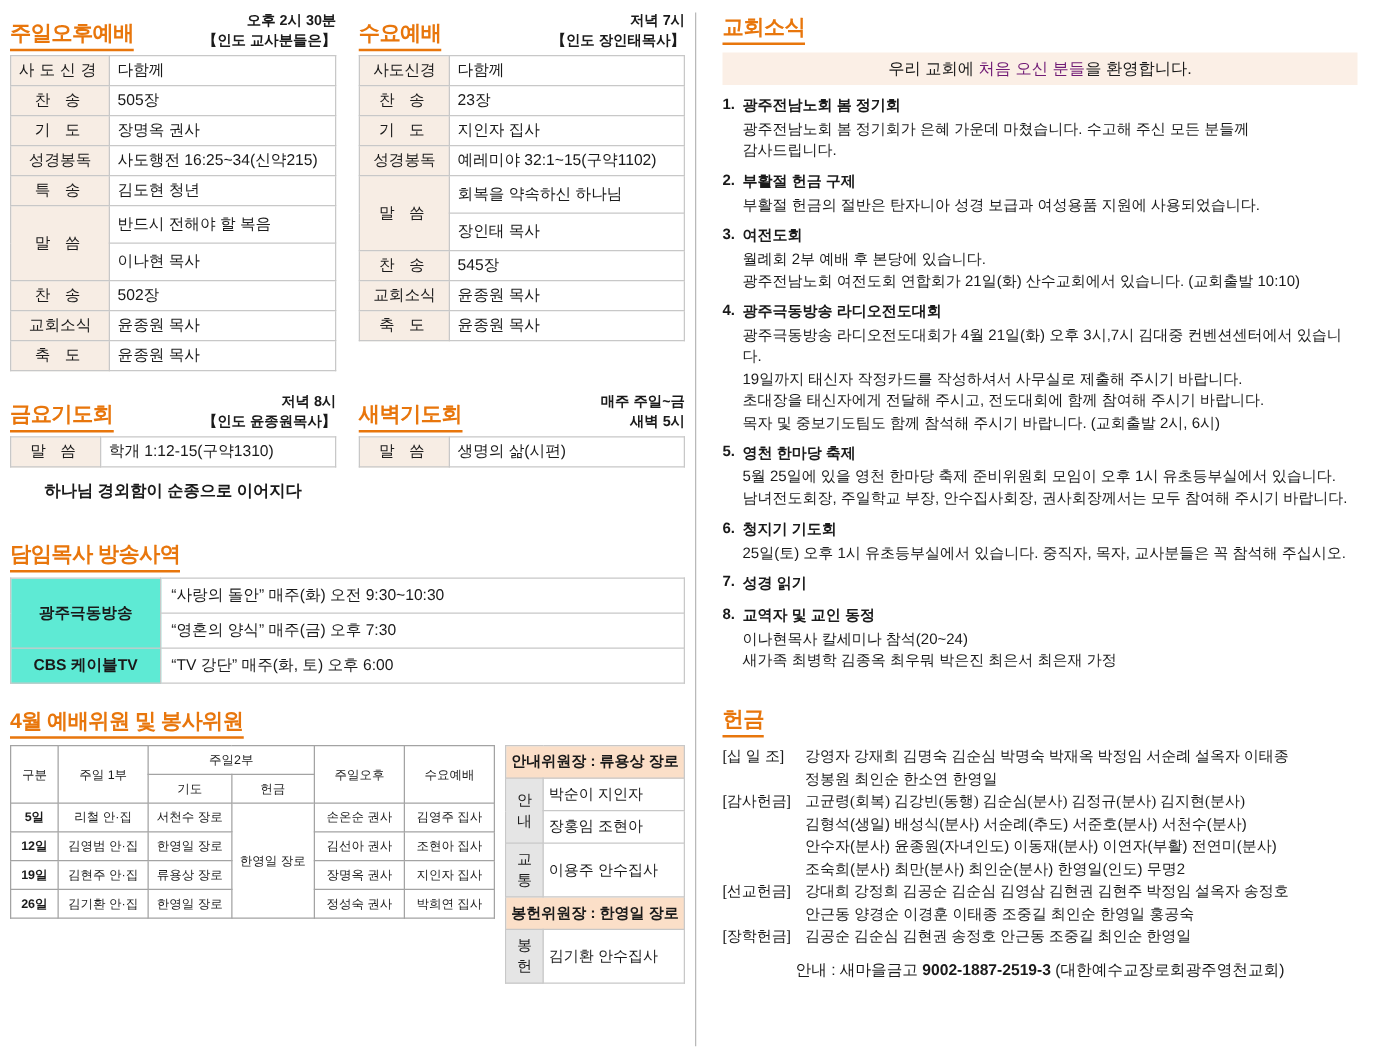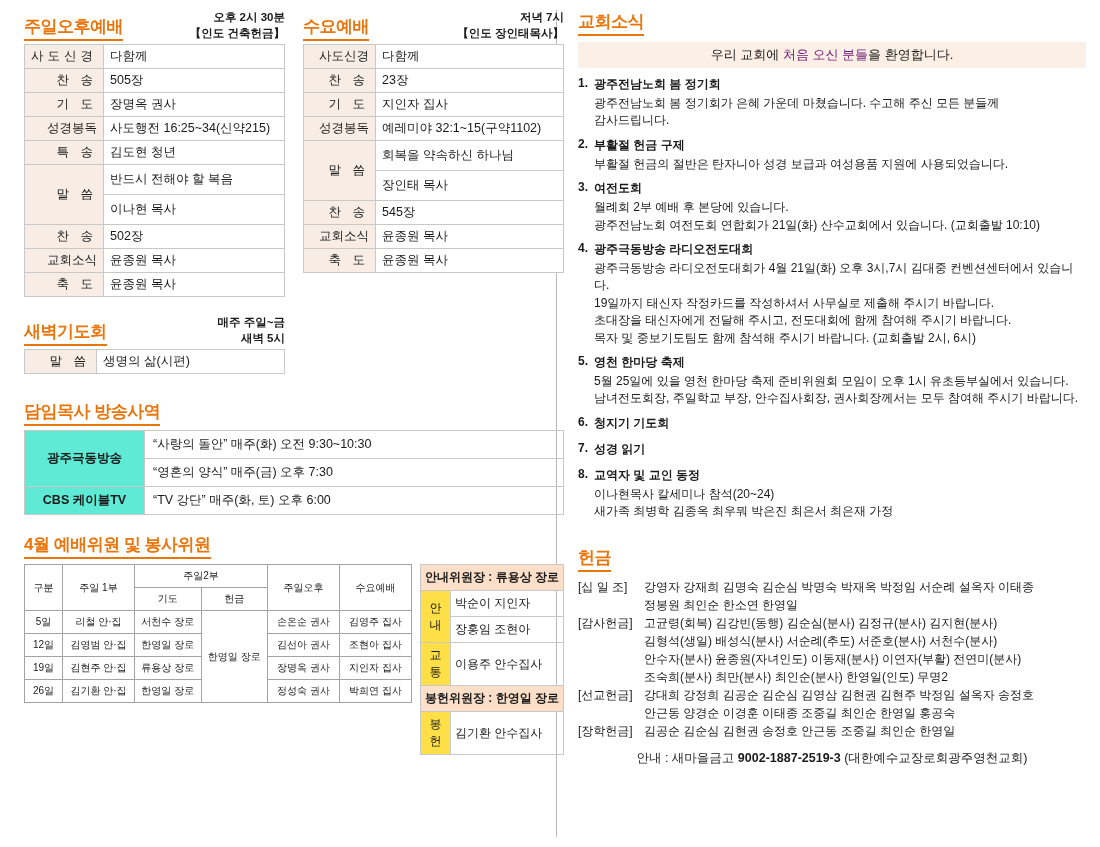--- a/index.html
+++ b/index.html
@@ -10,36 +10,36 @@
     font-size: 12px;
     color: #1a1a1a;
     background: #ffffff;
     position: relative;
   }
   .page { position:relative; width:1100px; height:847px; padding:10px 12px; }
   .divider-v {
     position:absolute; left:556px; top:10px; bottom:10px;
     border-left:1px solid #b9b9b9;
   }
-  .left { position:absolute; left:24px; top:10px; width:540px; }
+  .left { position:absolute; left:8px; top:10px; width:540px; }
   .right { position:absolute; left:578px; top:10px; width:508px; }
 
   .sec-title {
     color:#E8760C; font-size:17px; font-weight:bold; letter-spacing:-0.5px;
     display:inline-block;
   }
   .sec-title.under { border-bottom:2px solid #E8760C; padding-bottom:1px; }
 
   table { border-collapse:collapse; }
   .tbl { width:100%; }
   .tbl td, .tbl th {
     border:1px solid #c8c8c8; padding:3px 6px; font-size:12.5px;
     vertical-align:middle;
   }
-  .lbl { background:#F7EDE4; text-align:right; white-space:nowrap; width:72px; letter-spacing:4px; }
+  .lbl { background:#F7EDE4; text-align:center; white-space:nowrap; width:72px; letter-spacing:4px; }
   .lbl.nosp { letter-spacing:0px; }
   .val { background:#ffffff; }
 
   
   .wh { display:flex; align-items:flex-end; justify-content:space-between; margin-bottom:3px; }
   .wh-right { text-align:right; font-size:11.5px; line-height:1.35; font-weight:bold; }
 
   .two-col { display:flex; gap:18px; }
   .col { width:261px; }
 
@@ -53,59 +53,59 @@
   .greet .hl { color:#701a75; }
   ol.news { margin:0; padding:0; list-style:none; }
   ol.news > li { margin-bottom:7px; display:flex; }
   ol.news .num { width:16px; font-weight:bold; flex:none; }
   ol.news .body { flex:1; }
   ol.news .hd { font-weight:bold; margin-bottom:2px; }
   ol.news .ln { line-height:1.45; }
 
   .offer-line { line-height:1.5; display:flex; }
   .offer-line .tag { flex:none; width:66px; }
-  .offer-line .txt { flex:1; }
+  .offer-line .txt { flex:1;font-family:Liberation Serif, serif; }
   .offer-cont { padding-left:66px; line-height:1.5; }
 
   .footer-note { text-align:center; font-size:12.5px; margin-top:10px; }
   .footer-note b { font-weight:bold; }
 
   
   .bc td { font-size:12.5px; padding:5px 8px; }
   .bc .bl { background:#5eead4; text-align:center; font-weight:bold; white-space:nowrap; }
 
   
   .cm { width:100%; }
   .cm td, .cm th { border:1px solid #a3a3a3; font-size:10px; text-align:center; padding:4px 2px; }
-  .cm .day { white-space:nowrap; }
+  .cm .day { white-space:nowrap;font-weight:bold; }
   .side { width:140px; }
   .side td { border:1px solid #c8c8c8; font-size:12px; padding:4px 4px; }
   .side .hdr { background:#FBDFC8; font-weight:bold; white-space:nowrap; text-align:left; }
-  .side .rl { background:#fde047; text-align:center; width:30px; }
+  .side .rl { background:#e5e5e5; text-align:center; width:30px; }
 
   .flexrow { display:flex; gap:8px; align-items:flex-start; }
   .mt14 { margin-top:26px; }
   .mt18 { margin-top:18px; }
 </style>
 </head>
 <body>
 
 <div class="page">
   <div class="divider-v"></div>
 
   <div class="left">
 
     <div class="two-col">
 
       <div class="col">
         <div class="wh">
           <span class="sec-title under">주일오후예배</span>
           <span class="wh-right">
             <span>오후 2시 30분</span><br>
-            <span>【인도 건축헌금】</span>
+            <span>【인도 교사분들은】</span>
           </span>
         </div>
         <table class="tbl">
           <tbody>
               <tr>
             <td class="lbl">사도신경</td>
             <td class="val">다함께</td>
           </tr>
           <tr>
             <td class="lbl">찬 송</td>
@@ -190,20 +190,38 @@
           <tr>
             <td class="lbl">축 도</td>
             <td class="val">윤종원 목사</td>
           </tr>
         </tbody>
           </table>
       </div>
     </div>
 
     <div class="two-col mt18">
+      <div class="col">
+        <div class="wh">
+          <span class="sec-title under">금요기도회</span>
+          <span class="wh-right">
+            <span>저녁 8시</span><br>
+            <span>【인도 윤종원목사】</span>
+          </span>
+        </div>
+        <table class="tbl">
+          <tbody>
+              <tr>
+            <td class="lbl">말 씀</td>
+            <td class="val">학개 1:12-15(구약1310)</td>
+          </tr>
+        </tbody>
+          </table>
+        <div class="note-center">하나님 경외함이 순종으로 이어지다</div>
+      </div>
 
       <div class="col">
         <div class="wh">
           <span class="sec-title under">새벽기도회</span>
           <span class="wh-right">
             <span>매주 주일~금</span><br>
             <span>새벽 5시</span>
           </span>
         </div>
         <table class="tbl">
@@ -360,20 +378,21 @@
         <span class="body">
           <div class="hd">영천 한마당 축제</div>
           <div class="ln">5월 25일에 있을 영천 한마당 축제 준비위원회 모임이 오후 1시 유초등부실에서 있습니다.</div>
           <div class="ln">남녀전도회장, 주일학교 부장, 안수집사회장, 권사회장께서는 모두 참여해 주시기 바랍니다.</div>
         </span>
       </li>
       <li>
         <span class="num">6.</span>
         <span class="body">
           <div class="hd">청지기 기도회</div>
+          <div class="ln">25일(토) 오후 1시 유초등부실에서 있습니다. 중직자, 목자, 교사분들은 꼭 참석해 주십시오.</div>
         </span>
       </li>
       <li>
         <span class="num">7.</span>
         <span class="body">
           <div class="hd">성경 읽기</div>
         </span>
       </li>
       <li>
         <span class="num">8.</span>

